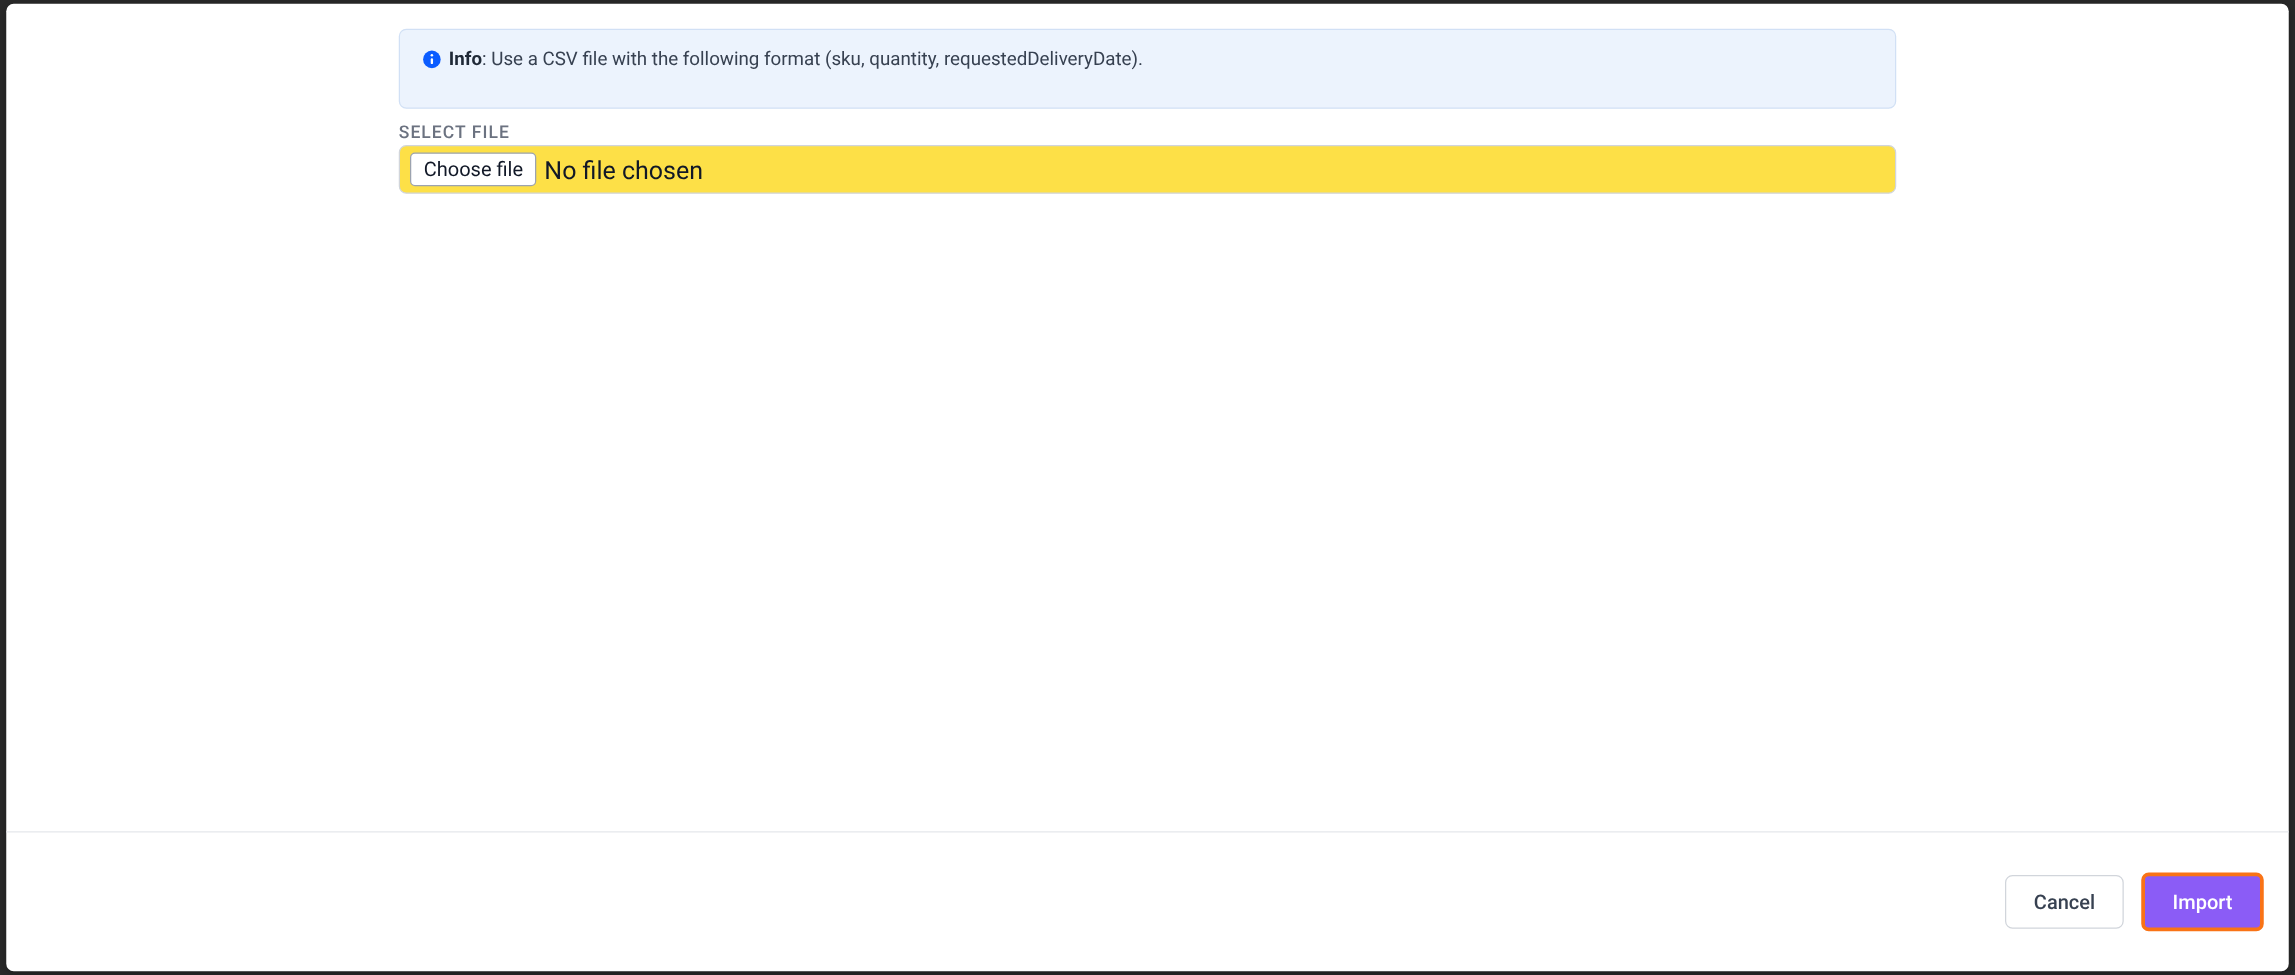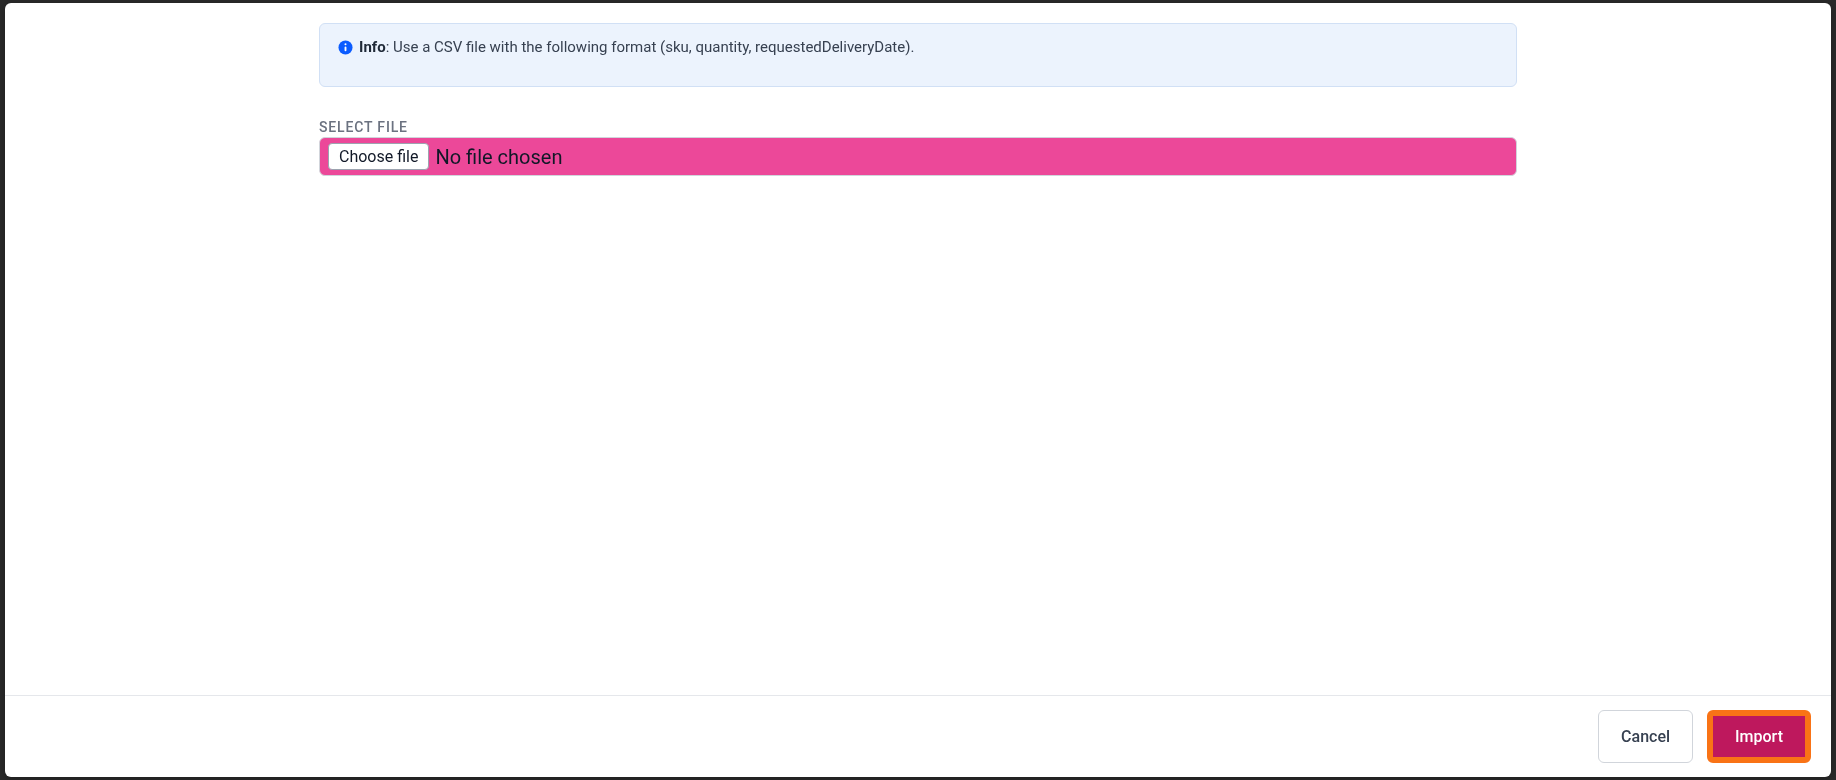--- a/index.html
+++ b/index.html
@@ -65,21 +65,21 @@
   .body-inner {
     max-width: 1230px;
     margin: 0 auto;
     padding: 0 16px;
   }
   .info-panel {
     background: #ecf3fd;
     border: 1px solid #d1e0f5;
     border-radius: 6px;
     padding: 14px 18px 18px 18px;
-    margin-bottom: 32px;
+    margin-bottom: 11px;
   }
   .info-text-row {
     display: flex;
     align-items: center;
     gap: 6px;
     margin-bottom: 12px;
     font-size: 15px;
     color: #374151;
   }
   .info-icon {
@@ -113,61 +113,62 @@
     margin-bottom: 2px;
     display: block;
   }
   .file-field {
     border: 1px solid #d1d5db;
     border-radius: 6px;
     padding: 5px 8px;
     display: flex;
     align-items: center;
     gap: 6px;
-    background: #ec4899;
+    background: #fde047;
     width: 100%;
   }
   .choose-file-button {
     background: #ffffff;
     border: 1px solid #9ca3af;
     border-radius: 4px;
     padding: 3px 10px;
     font-size: 16px;
     color: #111827;
     cursor: pointer;
     font-family: inherit;
   }
   .file-status {
     font-size: 20px;
     color: #111827;
   }
   .modal-footer {
     border-top: 1px solid #e5e7eb;
-    padding: 14px 20px;
+    padding: 32px 20px;
     display: flex;
     justify-content: flex-end;
     gap: 14px;
     flex-shrink: 0;
+    align-items: center;
   }
   .btn {
     border-radius: 6px;
     padding: 11px 22px;
     font-size: 16px;
     font-weight: 500;
     cursor: pointer;
     font-family: inherit;
   }
   .btn-secondary {
     background: #ffffff;
     border: 1px solid #d1d5db;
     color: #374151;
   }
   .btn-primary {
-    background: #be185d;
-    border: 6px solid #f97316;
+    background: #8b5cf6;
+    border: 3px solid #f97316;
     color: #ffffff;
   }
   
   .modal-body::-webkit-scrollbar {
     width: 14px;
   }
   .modal-body::-webkit-scrollbar-track {
     background: #f1f1f1;
   }
   .modal-body::-webkit-scrollbar-thumb {

